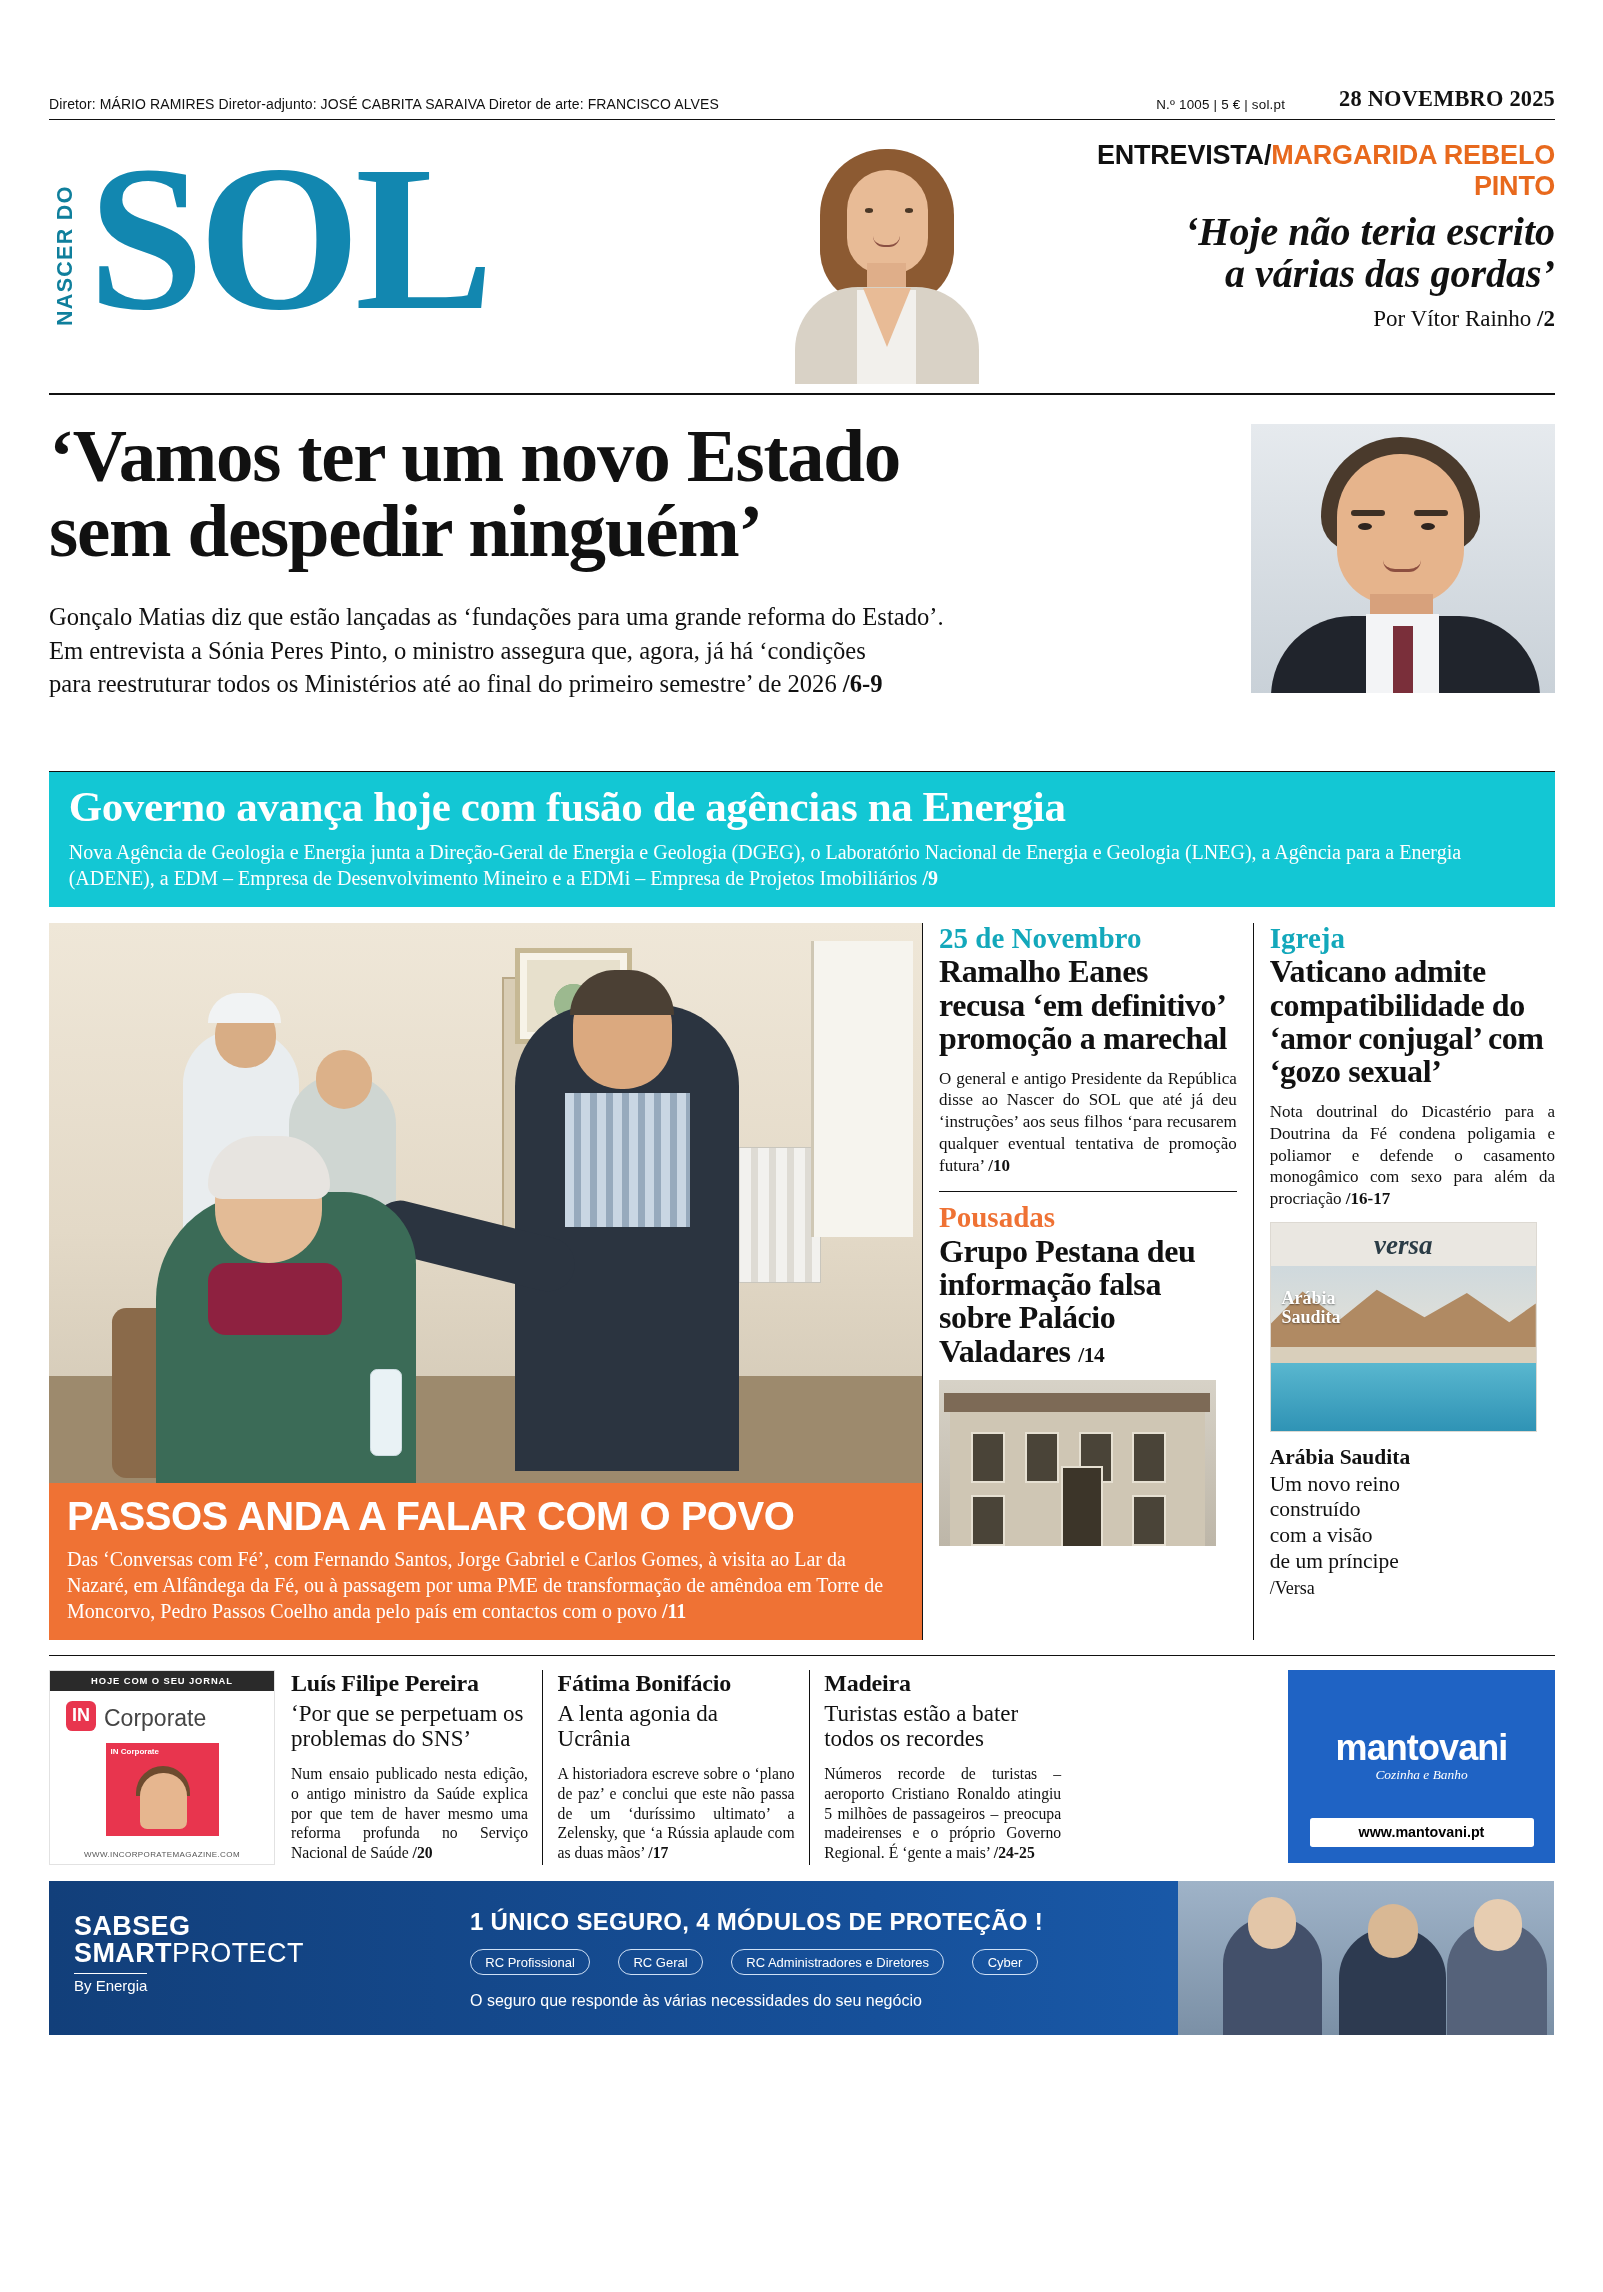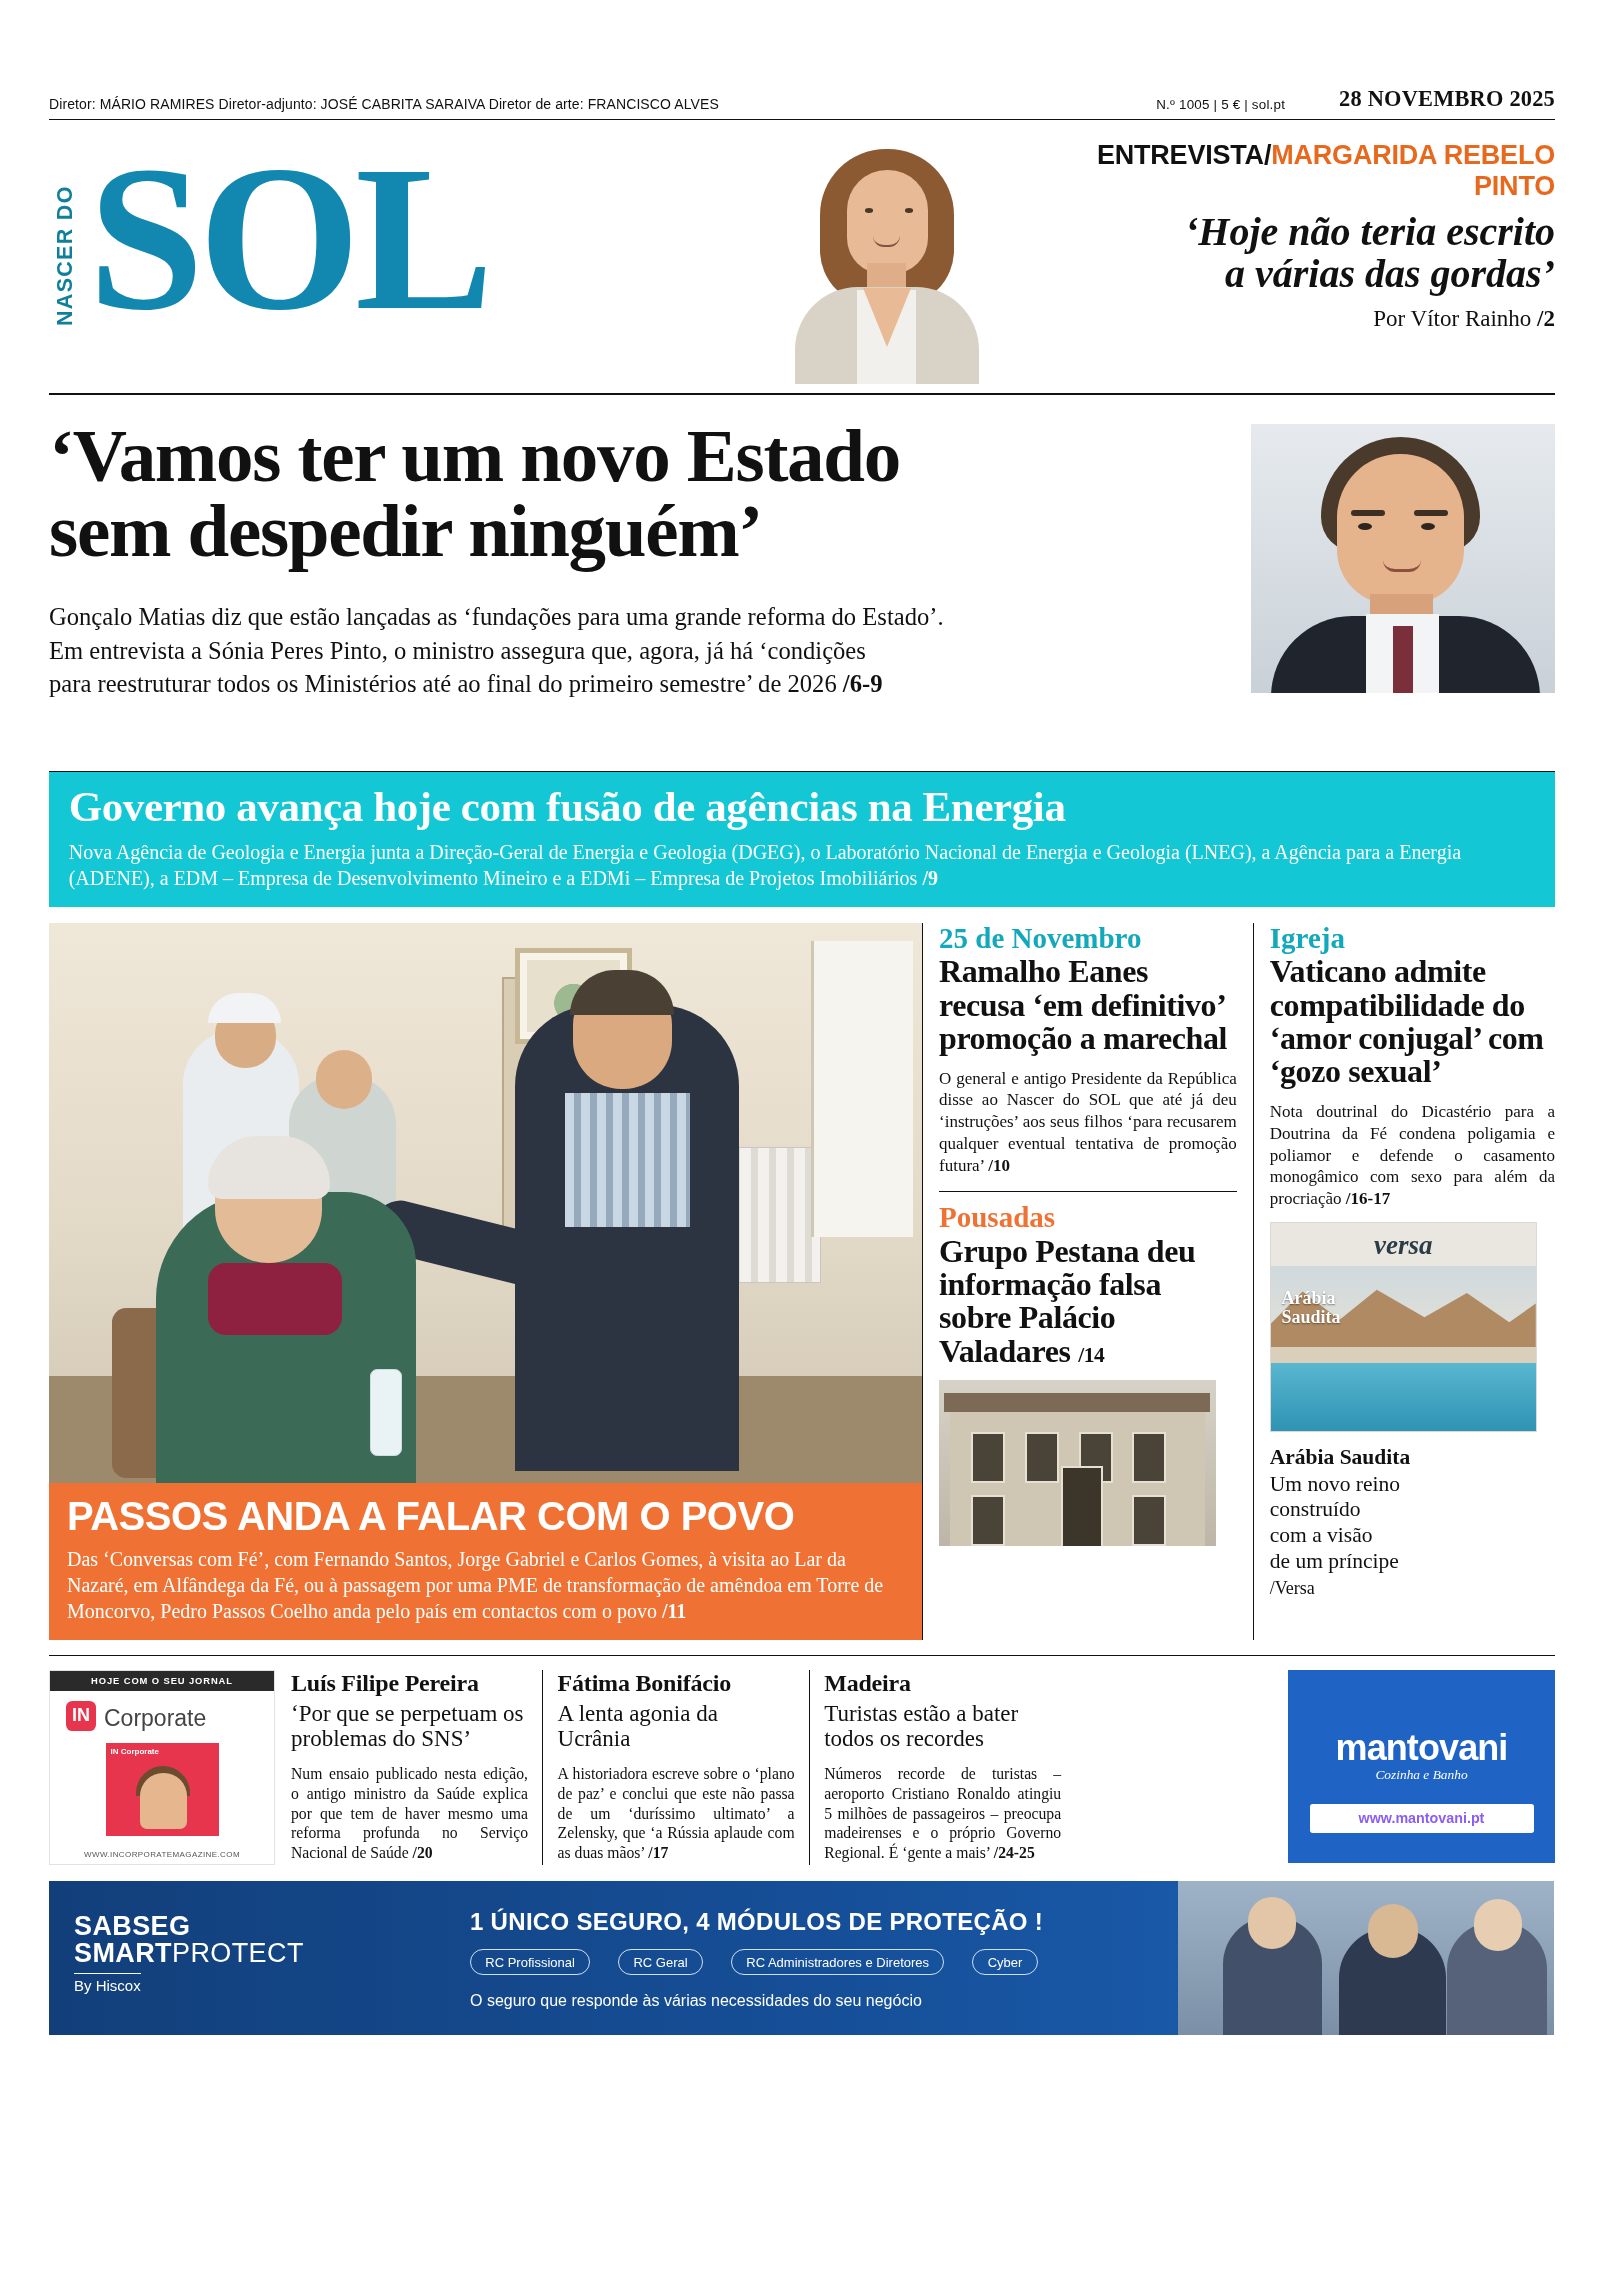--- a/index.html
+++ b/index.html
@@ -432,23 +432,23 @@
   }
   .mant-name {
     position:absolute; left:0; right:0; top:57px; text-align:center;
     font-family:"Liberation Sans",sans-serif; font-weight:700; font-size:36px; letter-spacing:-0.9px;
   }
   .mant-tag {
     position:absolute; left:0; right:0; top:97px; text-align:center;
     font-family:"Liberation Serif",serif; font-style:italic; font-size:13.4px;
   }
   .mant-bar {
-    position:absolute; left:21.5px; right:21.5px; bottom:30px; height:29px; background:#ffffff; border-radius:2.7px;
+    position:absolute; left:21.5px; right:21.5px; bottom:16px; height:29px; background:#ffffff; border-radius:2.7px;
     display:flex; align-items:center; justify-content:center;
-    color:#8b5cf6; font-family:"Liberation Sans",sans-serif; font-weight:700; font-size:14.3px;
+    color:#000000; font-family:"Liberation Sans",sans-serif; font-weight:700; font-size:14.3px;
   }
 
   
   .ad-bottom {
     margin-top: 3.6px;
     width: 1505px;
     height: 154px;
     background: linear-gradient(90deg,#123f7a 0%, #16509a 55%, #1d63b8 100%);
     position: relative;
     overflow: hidden;
@@ -697,21 +697,21 @@
       <div class="mant-bar">www.mantovani.pt</div>
     </div>
   </div>
 
   <div class="ad-bottom">
     <div class="sab-logo">
       <div class="sab-1">SABSEG</div>
       <div class="sab-2">
         <span>SMART</span><span class="thin">PROTECT</span>
       </div>
-      <div class="sab-3">By Hiscox</div>
+      <div class="sab-3">By Energia</div>
     </div>
     <div class="sab-head">1 ÚNICO SEGURO, 4 MÓDULOS DE PROTEÇÃO !</div>
     <div class="sab-chips">
       <div class="chip">RC Profissional</div>
       <div class="chip">RC Geral</div>
       <div class="chip">RC Administradores e Diretores</div>
       <div class="chip">Cyber</div>
     </div>
     <div class="sab-foot">O seguro que responde às várias necessidades do seu negócio</div>
     <div class="sab-more">Saiba mais aqui</div>

